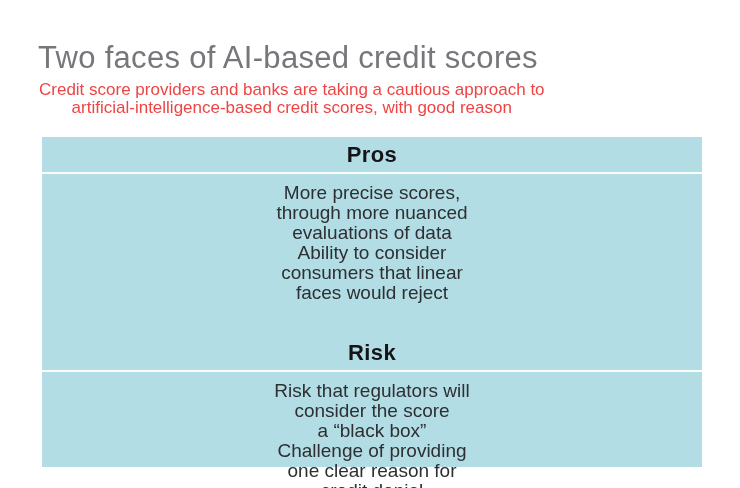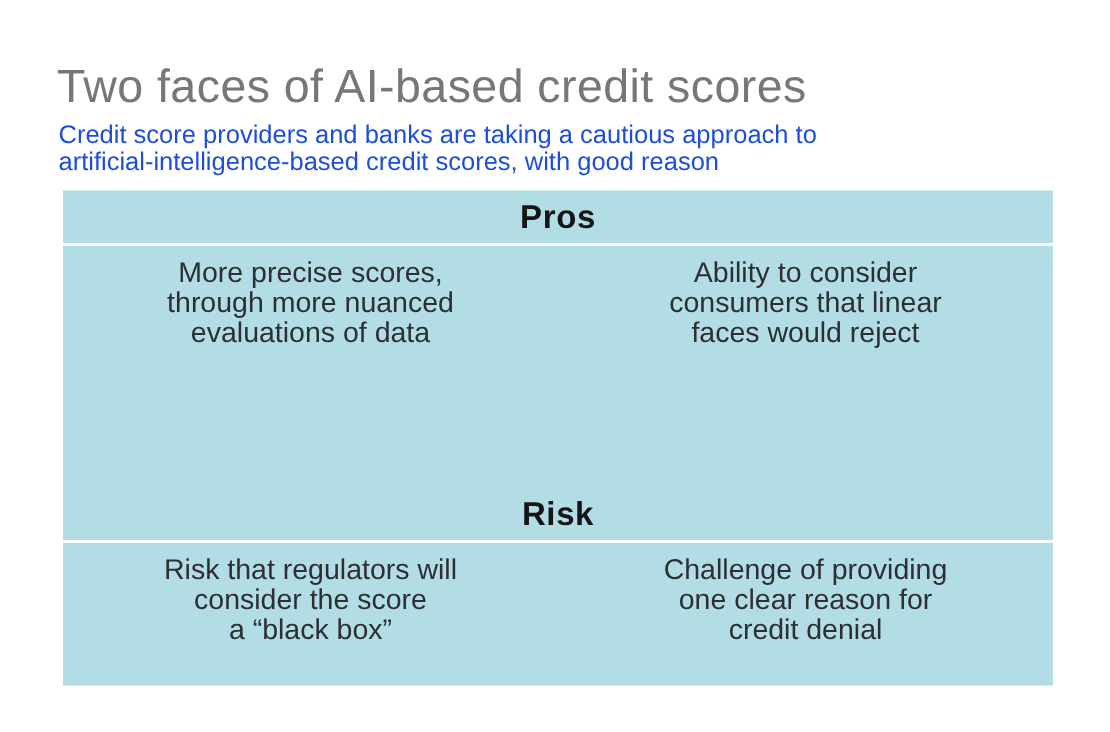--- a/index.html
+++ b/index.html
@@ -18,47 +18,49 @@
     font-weight: 400;
     letter-spacing: 0.3px;
     color: #76777b;
     white-space: nowrap;
   }
   .subtitle {
     position: absolute;
     left: 39px; top: 81px;
     font-size: 17px;
     line-height: 18px;
-    color: #1d4ed8;
+    color: #ef4444;
     white-space: pre-line;
+    text-align: center;
   }
 
   .panel {
     position: absolute;
-    left: 42px; top: 127px;
+    left: 42px; top: 137px;
     width: 660px; height: 330px;
     background: #b2dde4;
     display: flex;
     flex-direction: column;
   }
   .band {
     height: 35px;
     flex: 0 0 35px;
     display: flex;
     align-items: center;
     justify-content: center;
     font-size: 22px;
     font-weight: 700;
     letter-spacing: 0.4px;
     color: #151517;
     border-bottom: 2px solid #fbfdfd;
   }
   .row {
     display: flex;
     padding-top: 9px;
+    flex-direction: column;
   }
   .row.cons-row {
     flex: 0 0 86px;
     height: 86px;
   }
   .cell {
     flex: 1 1 50%;
     text-align: center;
     font-size: 19px;
     line-height: 20px;

